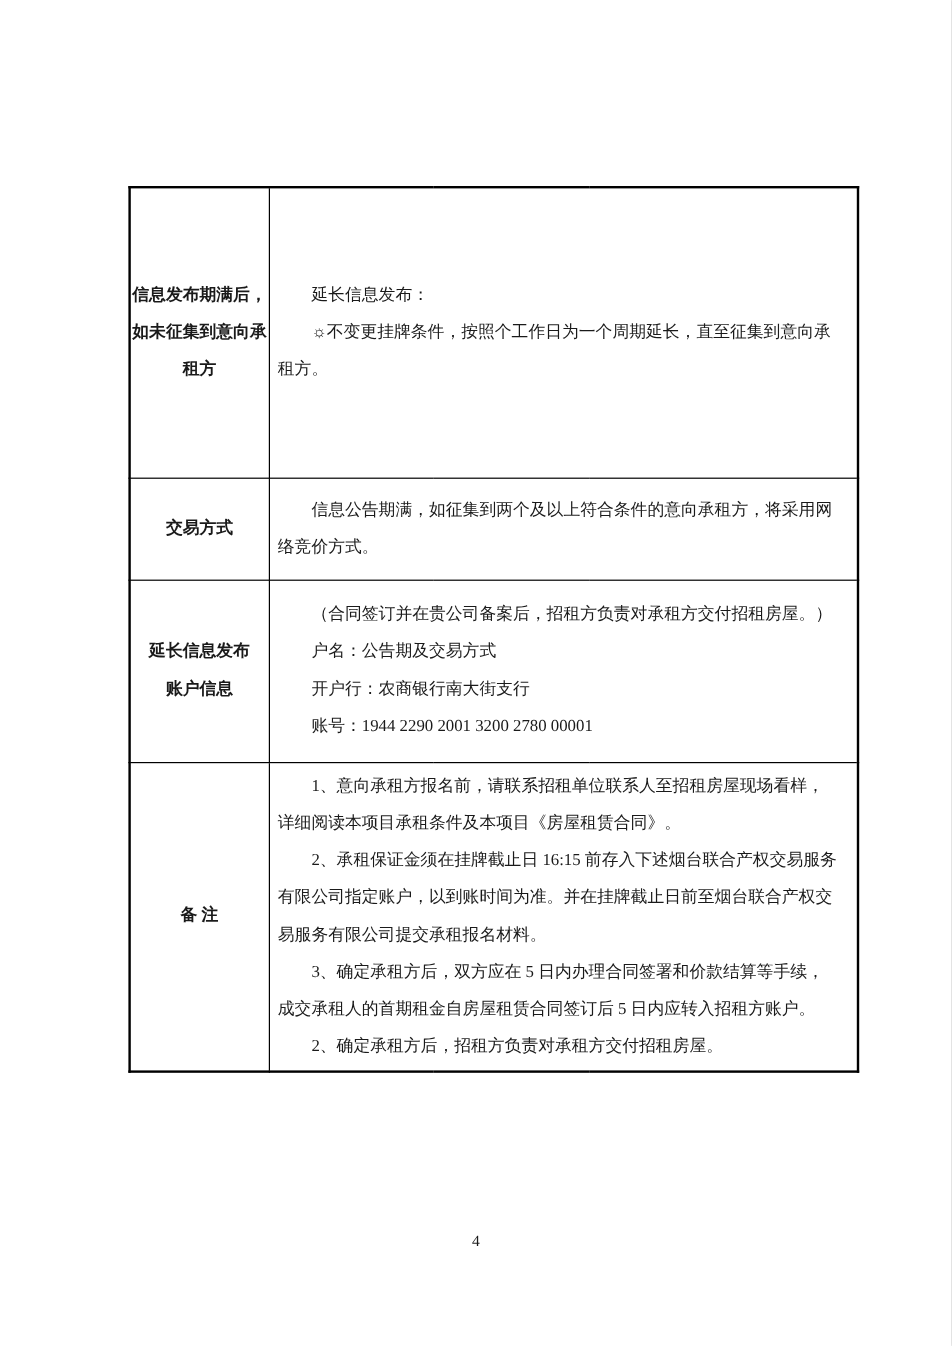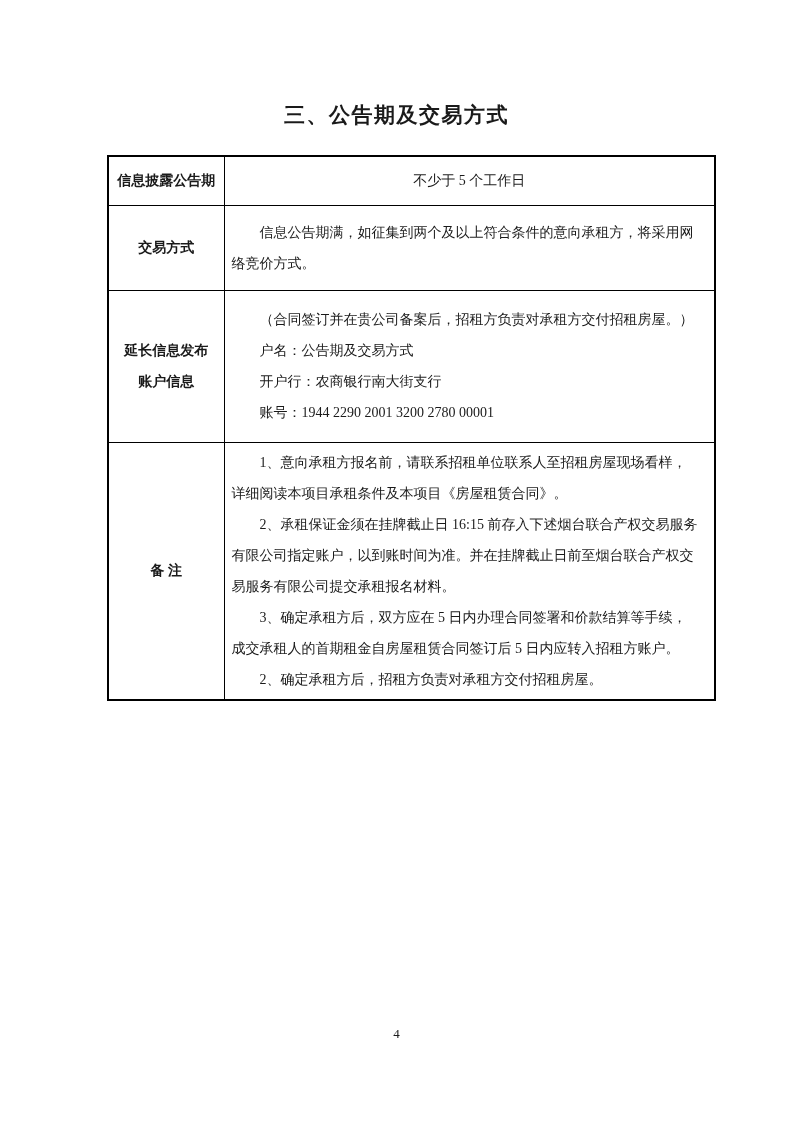--- a/index.html
+++ b/index.html
@@ -62,37 +62,43 @@
     position:absolute;top:1026px;left:0;width:100%;
     text-align:center;
     font-size:13px;
   }
 </style>
 </head>
 <body>
 
 <div class="page">
 
-  <h1 class="doc-title">三、公告期及交易方式</h1>
 
   <table class="announcement">
     <colgroup>
       <col style="width:116px">
       <col style="width:137px">
       <col style="width:130px">
       <col style="width:224px">
     </colgroup>
 
     <tbody>
 
-    <tr class="r2">
-      <td class="lbl">信息披露公告期</td>
-      <td class="val center" colspan="3">不少于 5 个工作日</td>
+
+    <tr class="r3">
+      <td class="lbl">
+        <div class="lbl-line">信息发布期满后，</div>
+        <div class="lbl-line">如未征集到意向承</div>
+        <div class="lbl-line">租方</div>
+      </td>
+      <td class="val" colspan="3">
+        <p class="para">延长信息发布：</p>
+        <p class="para">☼不变更挂牌条件，按照个工作日为一个周期延长，直至征集到意向承租方。</p>
+      </td>
     </tr>
-
 
     <tr class="r4">
       <td class="lbl">交易方式</td>
       <td class="val" colspan="3">
         <p class="para">信息公告期满，如征集到两个及以上符合条件的意向承租方，将采用网络竞价方式。</p>
       </td>
     </tr>
 
     <tr class="r5">
       <td class="lbl">

